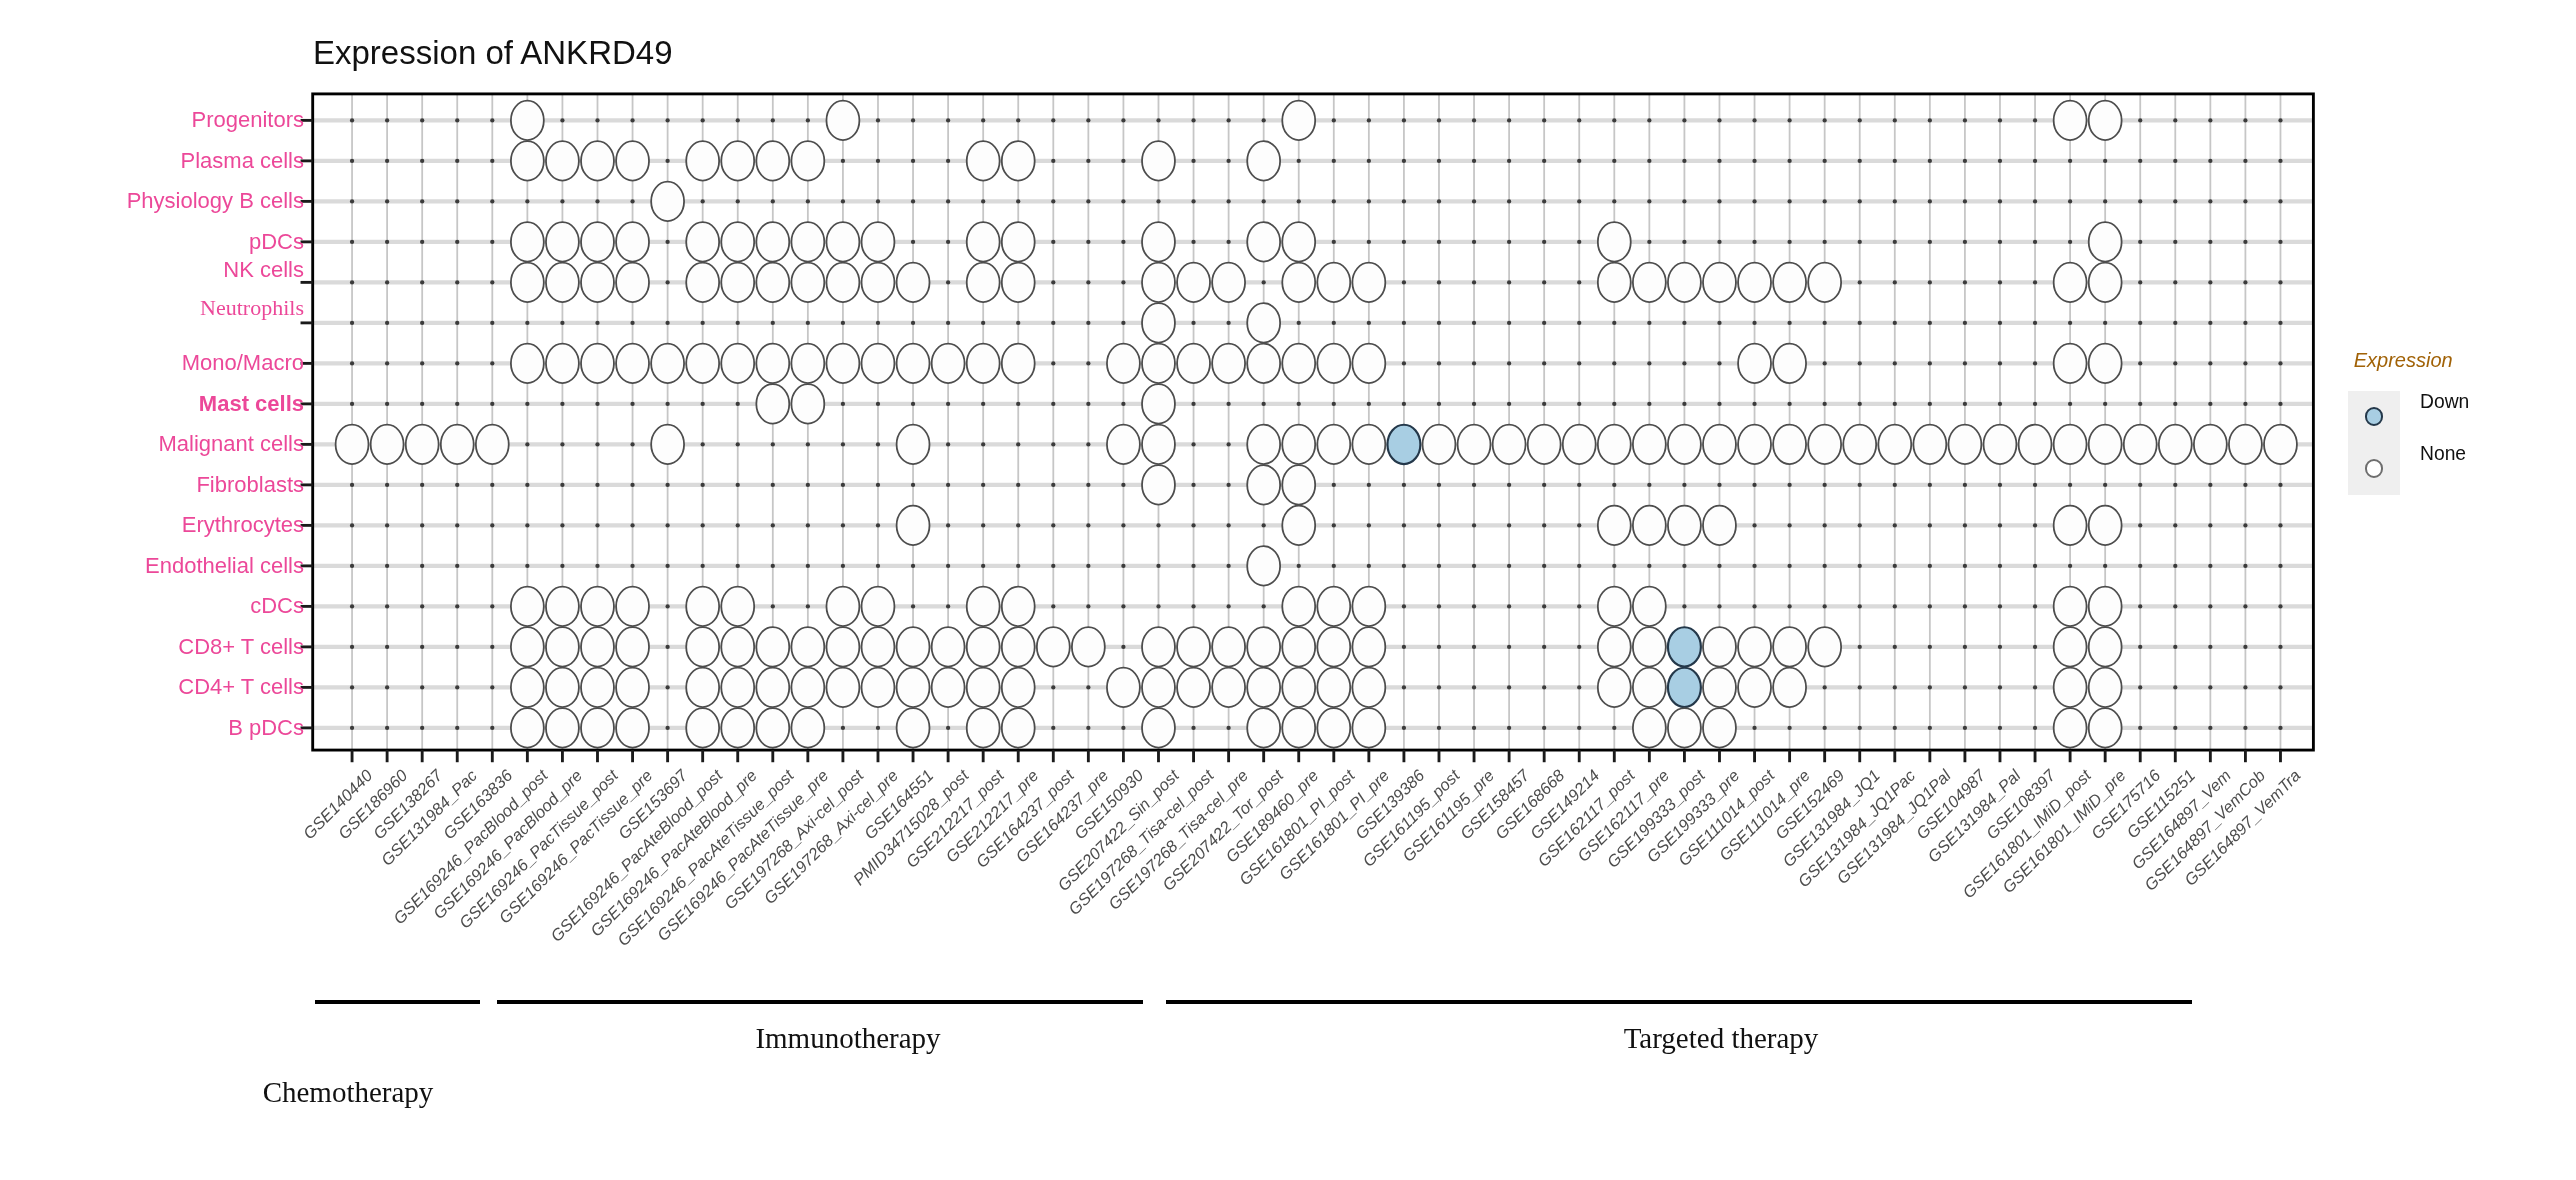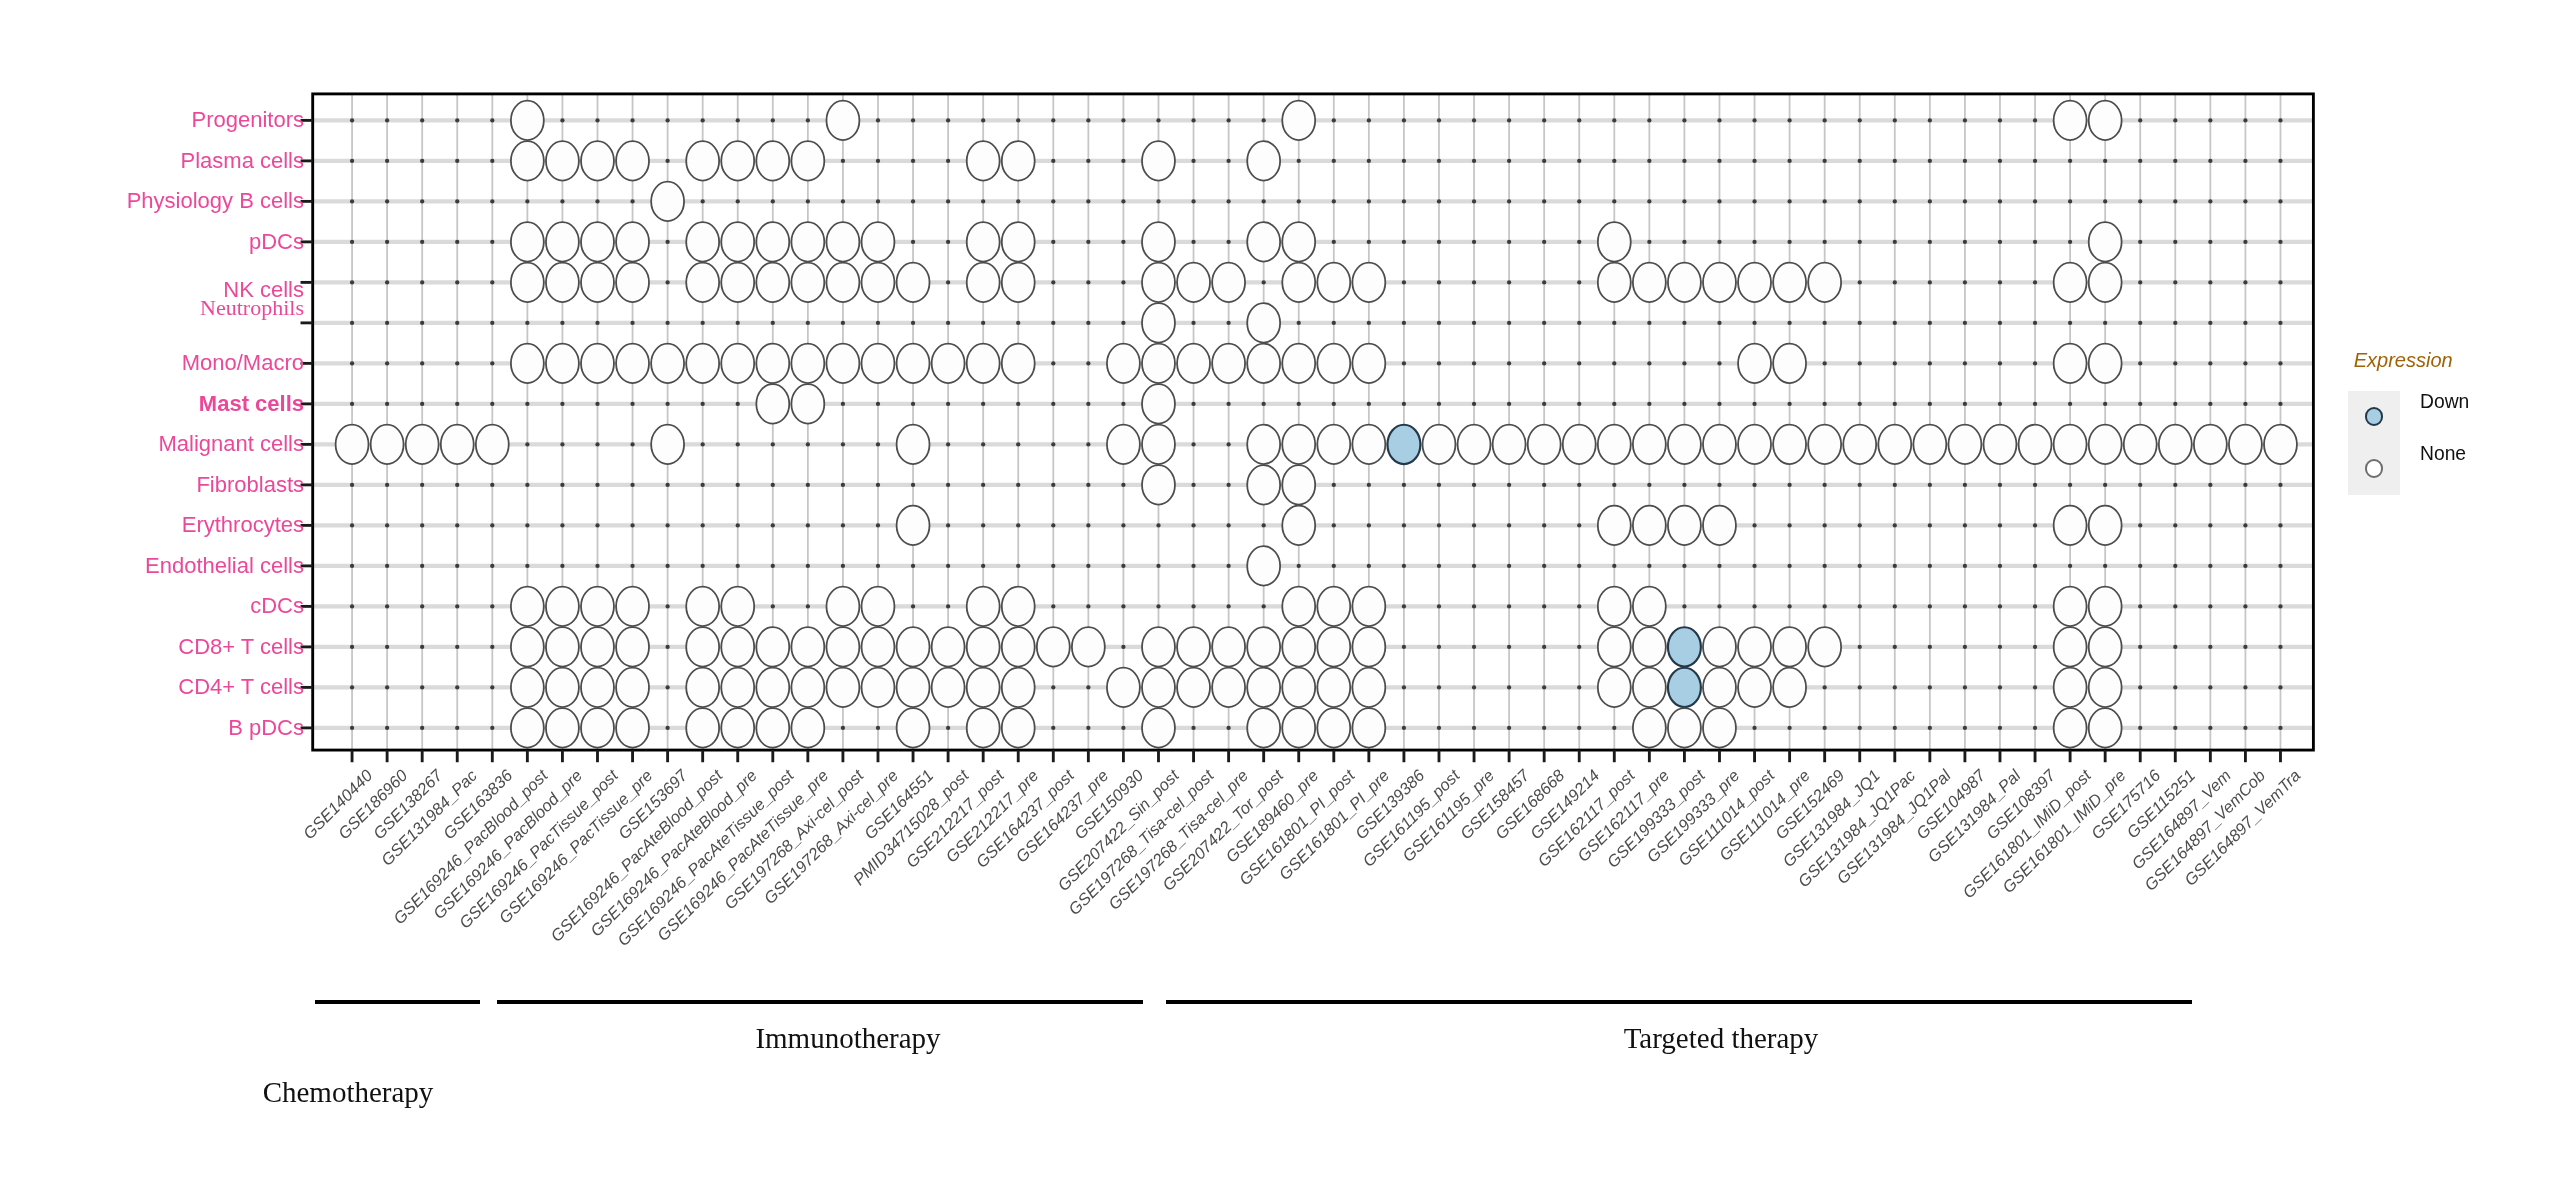--- a/index.html
+++ b/index.html
@@ -46,20 +46,21 @@
   }
   .legend-dot{width:18.6px;height:18.6px;border-radius:50%;box-sizing:border-box;}
   .legend-dot.down{background:#a8cee3;border:2.1px solid #24384a;}
   .legend-dot.none{background:#ffffff;border:2.1px solid #6e6e6e;}
   .legend-label{font-size:19.3px;color:#111111;margin-left:20px;}
 </style>
 </head>
 <body>
 
 <div class="stage">
+  <div class="chart-title">Expression of ANKRD49</div>
 
   <svg id="panel-svg" width="2576" height="1181" viewBox="0 0 3600 1650">
       <line x1="437" y1="168" x2="3233" y2="168" stroke="#dadada" stroke-width="6"></line>
       <line x1="437" y1="224.6" x2="3233" y2="224.6" stroke="#dadada" stroke-width="6"></line>
       <line x1="437" y1="281.2" x2="3233" y2="281.2" stroke="#dadada" stroke-width="6"></line>
       <line x1="437" y1="337.8" x2="3233" y2="337.8" stroke="#dadada" stroke-width="6"></line>
       <line x1="437" y1="394.4" x2="3233" y2="394.4" stroke="#dadada" stroke-width="6"></line>
       <line x1="437" y1="451" x2="3233" y2="451" stroke="#dadada" stroke-width="6"></line>
       <line x1="437" y1="507.6" x2="3233" y2="507.6" stroke="#dadada" stroke-width="6"></line>
       <line x1="437" y1="564.2" x2="3233" y2="564.2" stroke="#dadada" stroke-width="6"></line>
@@ -1342,21 +1343,21 @@
       <line x1="3089" y1="1048" x2="3089" y2="1065" stroke="#1a1a1a" stroke-width="4"></line>
       <line x1="3138" y1="1048" x2="3138" y2="1065" stroke="#1a1a1a" stroke-width="4"></line>
       <line x1="3187" y1="1048" x2="3187" y2="1065" stroke="#1a1a1a" stroke-width="4"></line>
     </svg>
 
   <div id="ylabs">
       <div class="ylab" style="right: 2272px; top: 120px;">Progenitors</div>
       <div class="ylab" style="right: 2272px; top: 161px;">Plasma cells</div>
       <div class="ylab" style="right: 2272px; top: 201px;">Physiology B cells</div>
       <div class="ylab" style="right: 2272px; top: 242px;">pDCs</div>
-      <div class="ylab" style="right: 2272px; top: 290px;">NK cells</div>
+      <div class="ylab" style="right: 2272px; top: 270px;">NK cells</div>
       <div class="ylab" style="right: 2272px; top: 308px; font-family: Liberation Serif, serif;">Neutrophils</div>
       <div class="ylab" style="right: 2272px; top: 363px;">Mono/Macro</div>
       <div class="ylab" style="right: 2272px; top: 404px; font-weight: bold;">Mast cells</div>
       <div class="ylab" style="right: 2272px; top: 444px;">Malignant cells</div>
       <div class="ylab" style="right: 2272px; top: 485px;">Fibroblasts</div>
       <div class="ylab" style="right: 2272px; top: 525px;">Erythrocytes</div>
       <div class="ylab" style="right: 2272px; top: 566px;">Endothelial cells</div>
       <div class="ylab" style="right: 2272px; top: 606px;">cDCs</div>
       <div class="ylab" style="right: 2272px; top: 647px; text-align: center;">CD8+ T cells</div>
       <div class="ylab" style="right: 2272px; top: 687px;">CD4+ T cells</div>

